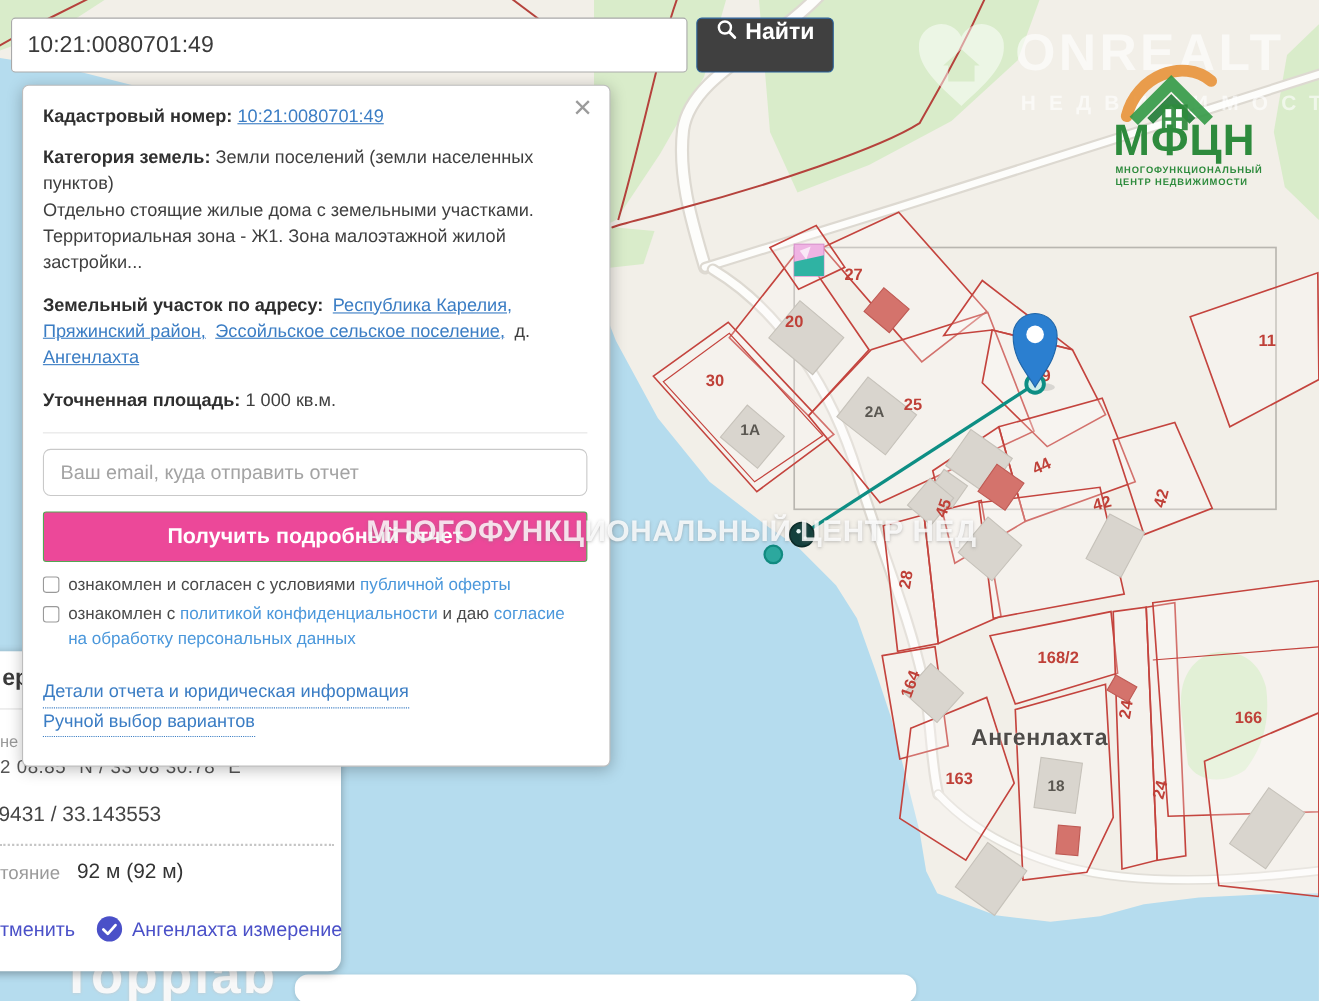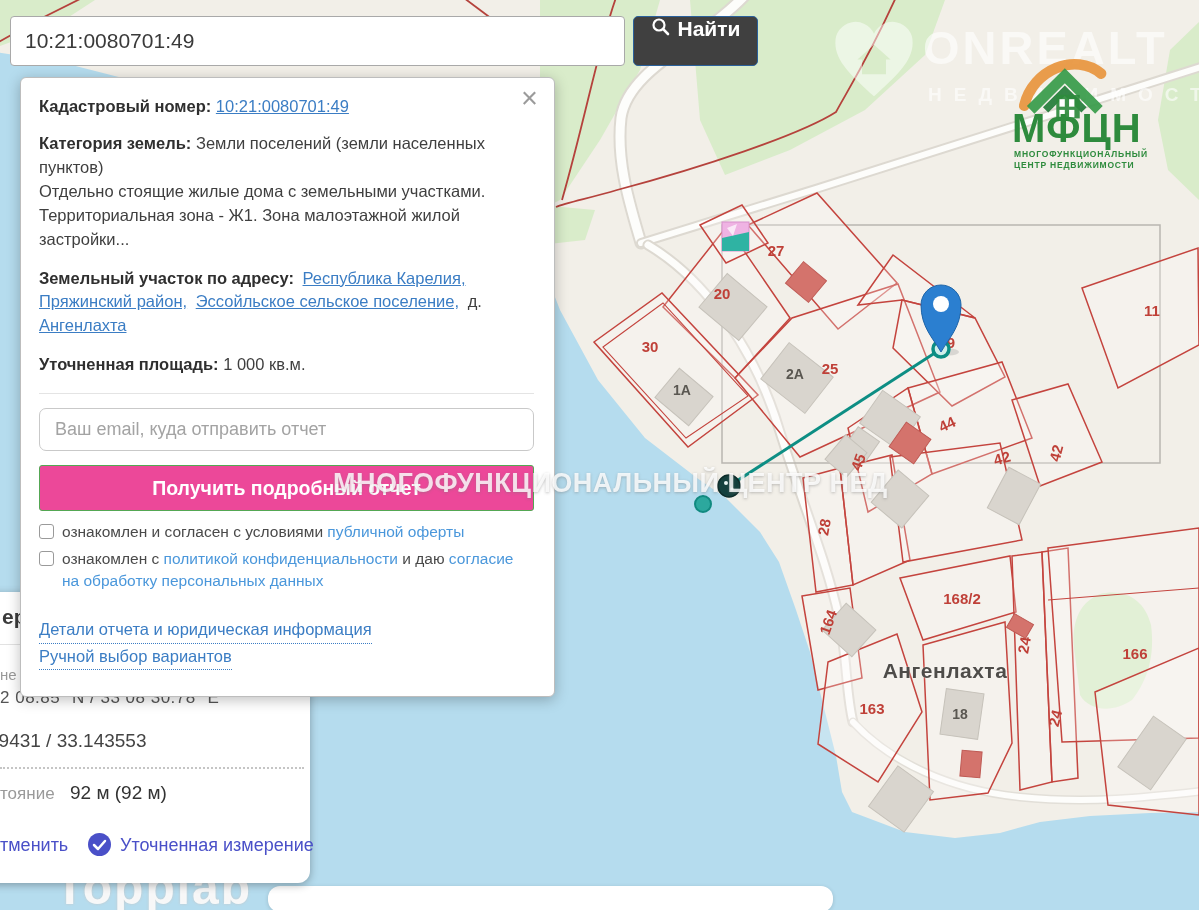--- a/index.html
+++ b/index.html
@@ -261,21 +261,21 @@
     <div class="mp-dec">39431 / 33.143553</div>
     <div class="mp-dots"></div>
     <div class="mp-dist-label">тояние</div>
     <div class="mp-dist-value">92 м (92 м)</div>
     <div class="mp-cancel">тменить</div>
     <div class="mp-check">
       <svg width="23" height="23" viewBox="0 0 23 23">
           <polyline points="6,12 10,16 17,8" fill="none" stroke="#fff" stroke-width="2.5" stroke-linecap="round" stroke-linejoin="round"></polyline>
         </svg>
     </div>
-    <div class="mp-finish">Уточненная измерение</div>
+    <div class="mp-finish">Ангенлахта измерение</div>
   </div>
 
   <div class="search-bar">
     <input class="search-input" type="text" value="10:21:0080701:49" style="">
     <button class="search-button">
       <svg width="20" height="20" viewBox="0 0 20 20">
         <circle cx="8" cy="8" r="5.5" stroke="#fff" stroke-width="2.2" fill="none"></circle>
         <line x1="12.2" y1="12.2" x2="17" y2="17" stroke="#fff" stroke-width="2.6" stroke-linecap="round"></line>
       </svg>
       <span>Найти</span>

